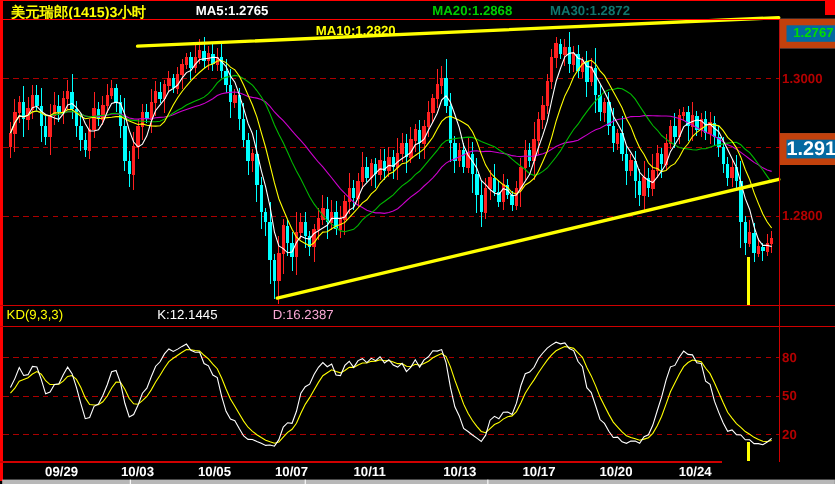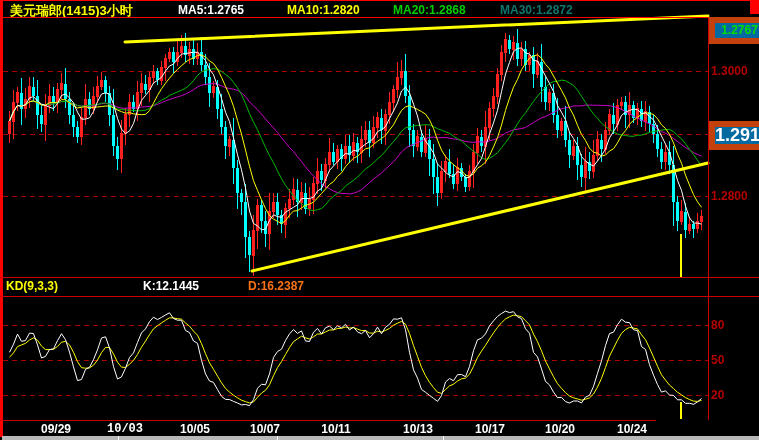--- a/index.html
+++ b/index.html
@@ -8,36 +8,36 @@
   .abs{position:absolute;}
   #titlebar{left:0;top:0;width:633px;height:17px;}
   #instrument-title{left:10px;top:2px;color:#ffff00;font-size:13px;font-weight:bold;white-space:nowrap;}
   .ma-label{top:3px;font-size:12px;font-weight:bold;white-space:nowrap;}
   #chart-svg{left:0;top:0;width:759px;height:440px;}
   .ytick{left:711px;width:48px;font-size:12px;font-weight:bold;color:#b40000;white-space:nowrap;}
   .pricebox{left:709px;width:49px;border:6px solid #c2410c;background:#0369a1;
             text-align:center;line-height:15px;font-size:12px;font-weight:bold;white-space:nowrap;}
   #latest-price-box{top:17px;height:15px;color:#00dd00;}
   #current-price-box{top:121px;height:17px;line-height:17px;color:#ffffff;font-size:18px;}
-  #kd-header{left:0;top:279px;width:700px;height:16px;font-size:12px;font-weight:bold;}
+  #kd-header{left:0;top:279px;width:700px;height:16px;font-size:12px;font-weight:normal;}
   #kd-label{left:6px;top:0;color:#ffff00;}
   #k-value{left:143px;top:0;color:#ffffff;}
-  #d-value{left:248px;top:0;color:#f97316;}
+  #d-value{left:248px;top:0;color:#f9a8d4;}
   .xlabel{top:422px;width:56px;margin-left:-28px;text-align:center;color:#ffffff;
           font-size:12px;font-weight:bold;white-space:nowrap;}
   #bottom-strip{left:2px;top:436px;width:757px;height:4px;background:#b8b8b8;}
   .strip-tick{top:436px;width:1px;height:4px;background:#ffffff;}
 </style>
 </head>
 <body>
 
 <div id="titlebar" class="abs">
   <span id="instrument-title" class="abs">美元瑞郎(1415)3小时</span>
   <span class="abs ma-label" style="left: 178px; color: #ffffff;">MA5:1.2765</span>
-  <span class="abs ma-label" style="left: 287px; color: rgb(255, 255, 0);">MA10:1.2820</span>
+  <span class="abs ma-label" style="left: 287px; color: rgb(255, 255, 0); margin-top: 18px;">MA10:1.2820</span>
   <span class="abs ma-label" style="left: 393px; color: rgb(0, 204, 0);">MA20:1.2868</span>
   <span class="abs ma-label" style="left: 500px; color: #0f766e;">MA30:1.2872</span>
 </div>
 
 <svg id="chart-svg" class="abs" xmlns="http://www.w3.org/2000/svg" width="759" height="440" shape-rendering="crispEdges">
     <line x1="3" y1="71.5" x2="708" y2="71.5" stroke="#aa0000" stroke-width="1" stroke-dasharray="5 4"></line>
     <line x1="3" y1="134.00000000000006" x2="708" y2="134.00000000000006" stroke="#aa0000" stroke-width="1" stroke-dasharray="5 4"></line>
     <line x1="3" y1="196.5000000000001" x2="708" y2="196.5000000000001" stroke="#aa0000" stroke-width="1" stroke-dasharray="5 4"></line>
     <line x1="3" y1="325.3" x2="708" y2="325.3" stroke="#aa0000" stroke-width="1" stroke-dasharray="5 4"></line>
     <line x1="3" y1="360.25" x2="708" y2="360.25" stroke="#aa0000" stroke-width="1" stroke-dasharray="5 4"></line>
@@ -420,21 +420,21 @@
 </div>
 
 <div id="bottom-strip" class="abs"></div>
 
 <div class="abs ytick" style="left: 711px; top: 64px;">1.3000</div>
 <div class="abs ytick" style="left: 711px; top: 189px;">1.2800</div>
 <div class="abs ytick" style="left: 711px; top: 317.8px;">80</div>
 <div class="abs ytick" style="left: 711px; top: 352.75px;">50</div>
 <div class="abs ytick" style="left: 711px; top: 387.7px;">20</div>
 <div class="abs xlabel" style="left: 56px; top: 422px;">09/29</div>
-<div class="abs xlabel" style="left: 125px; top: 422px; font-family: Liberation Mono, monospace;">10/03</div>
+<div class="abs xlabel" style="left: 125px; top: 422px;">10/03</div>
 <div class="abs xlabel" style="left: 195px; top: 422px;">10/05</div>
 <div class="abs xlabel" style="left: 265px; top: 422px;">10/07</div>
 <div class="abs xlabel" style="left: 336px; top: 422px;">10/11</div>
 <div class="abs xlabel" style="left: 418px; top: 422px;">10/13</div>
 <div class="abs xlabel" style="left: 490px; top: 422px;">10/17</div>
 <div class="abs xlabel" style="left: 560px; top: 422px;">10/20</div>
 <div class="abs xlabel" style="left: 632px; top: 422px;">10/24</div>
 <div class="abs strip-tick" style="left: 118px; top: 436px;"></div>
 <div class="abs strip-tick" style="left: 277px; top: 436px;"></div>
 <div class="abs strip-tick" style="left: 443px; top: 436px;"></div>

